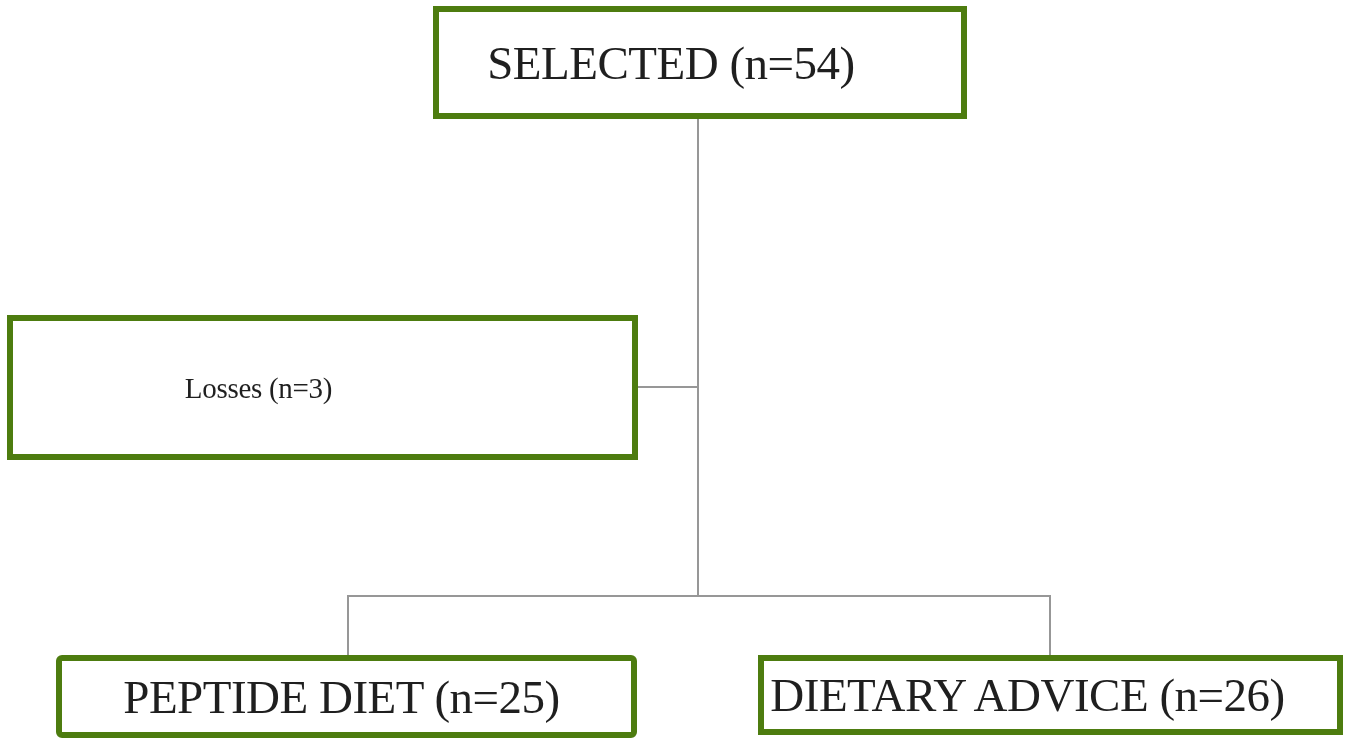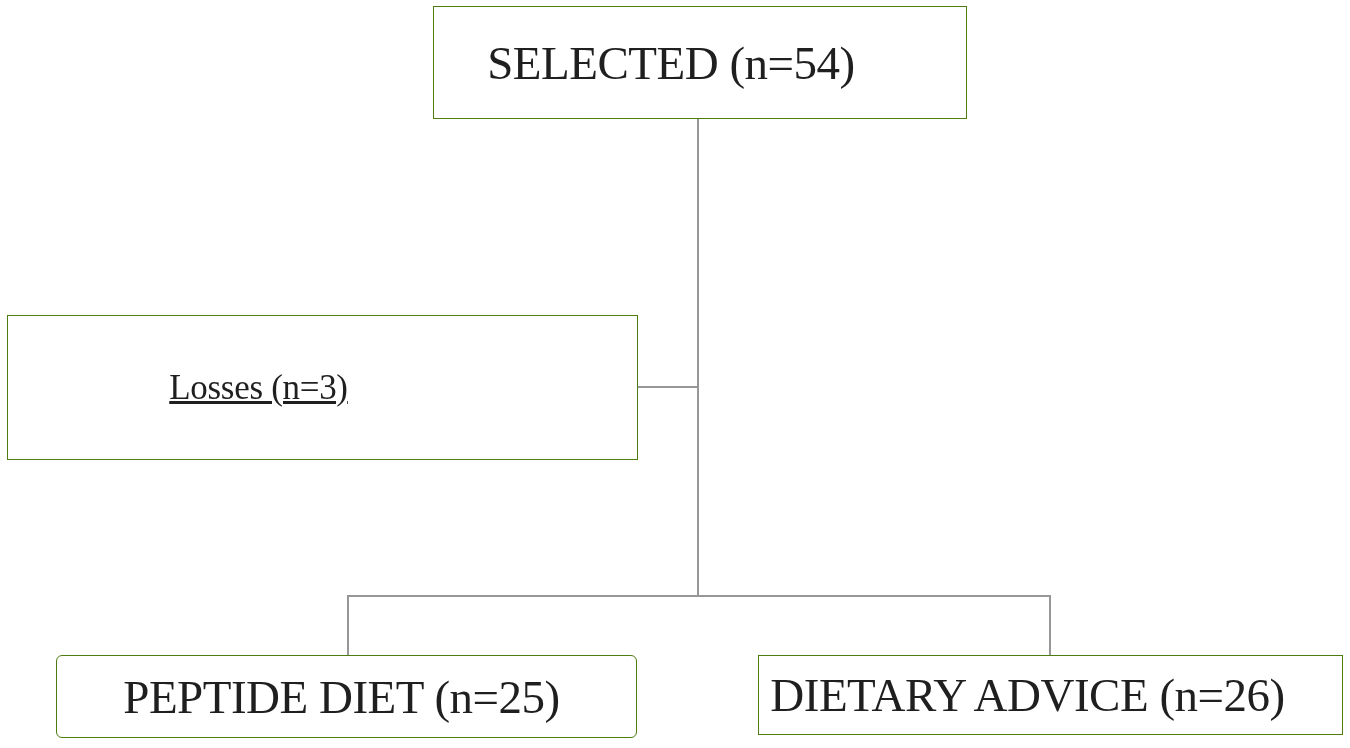--- a/index.html
+++ b/index.html
@@ -10,46 +10,45 @@
     position: relative;
     width: 1350px;
     height: 748px;
     background: #ffffff;
     overflow: hidden;
   }
 
   .box {
     position: absolute;
     background: #ffffff;
-    border: 1px solid #4d7c0f;
+    border: 6px solid #4d7c0f;
     display: flex;
     align-items: center;
     justify-content: center;
     color: #1f1f1f;
   }
 
   .big-label {
     font-size: 47px;
     letter-spacing: -0.5px;
     white-space: nowrap;
   }
 
   .box-selected { left: 433px; top: 6px;  width: 534px; height: 113px; padding-right: 58px; }
   .box-losses   { left: 7px;   top: 315px; width: 631px; height: 145px;
                   flex-direction: column; justify-content: center;
                   padding-right: 128px; text-align: center; }
   .box-peptide  { left: 56px;  top: 655px; width: 581px; height: 83px; padding-right: 10px; border-radius: 6px; }
   .box-dietary  { left: 758px; top: 655px; width: 585px; height: 80px; padding-right: 46px; }
 
   .losses-line {
-    font-size: 35px;
+    font-size: 29px;
     letter-spacing: -0.3px;
     line-height: 42px;
     white-space: nowrap;
-    text-decoration: underline;
   }
 
   .line {
     position: absolute;
     background: #979797;
   }
   .v-main       { left: 697px;  top: 119px; width: 2px;   height: 478px; }
   .h-losses     { left: 638px;  top: 386px; width: 60px;  height: 2px; }
   .h-split      { left: 347px;  top: 595px; width: 704px; height: 2px; }
   .v-drop-left  { left: 347px;  top: 595px; width: 2px;   height: 62px; }

